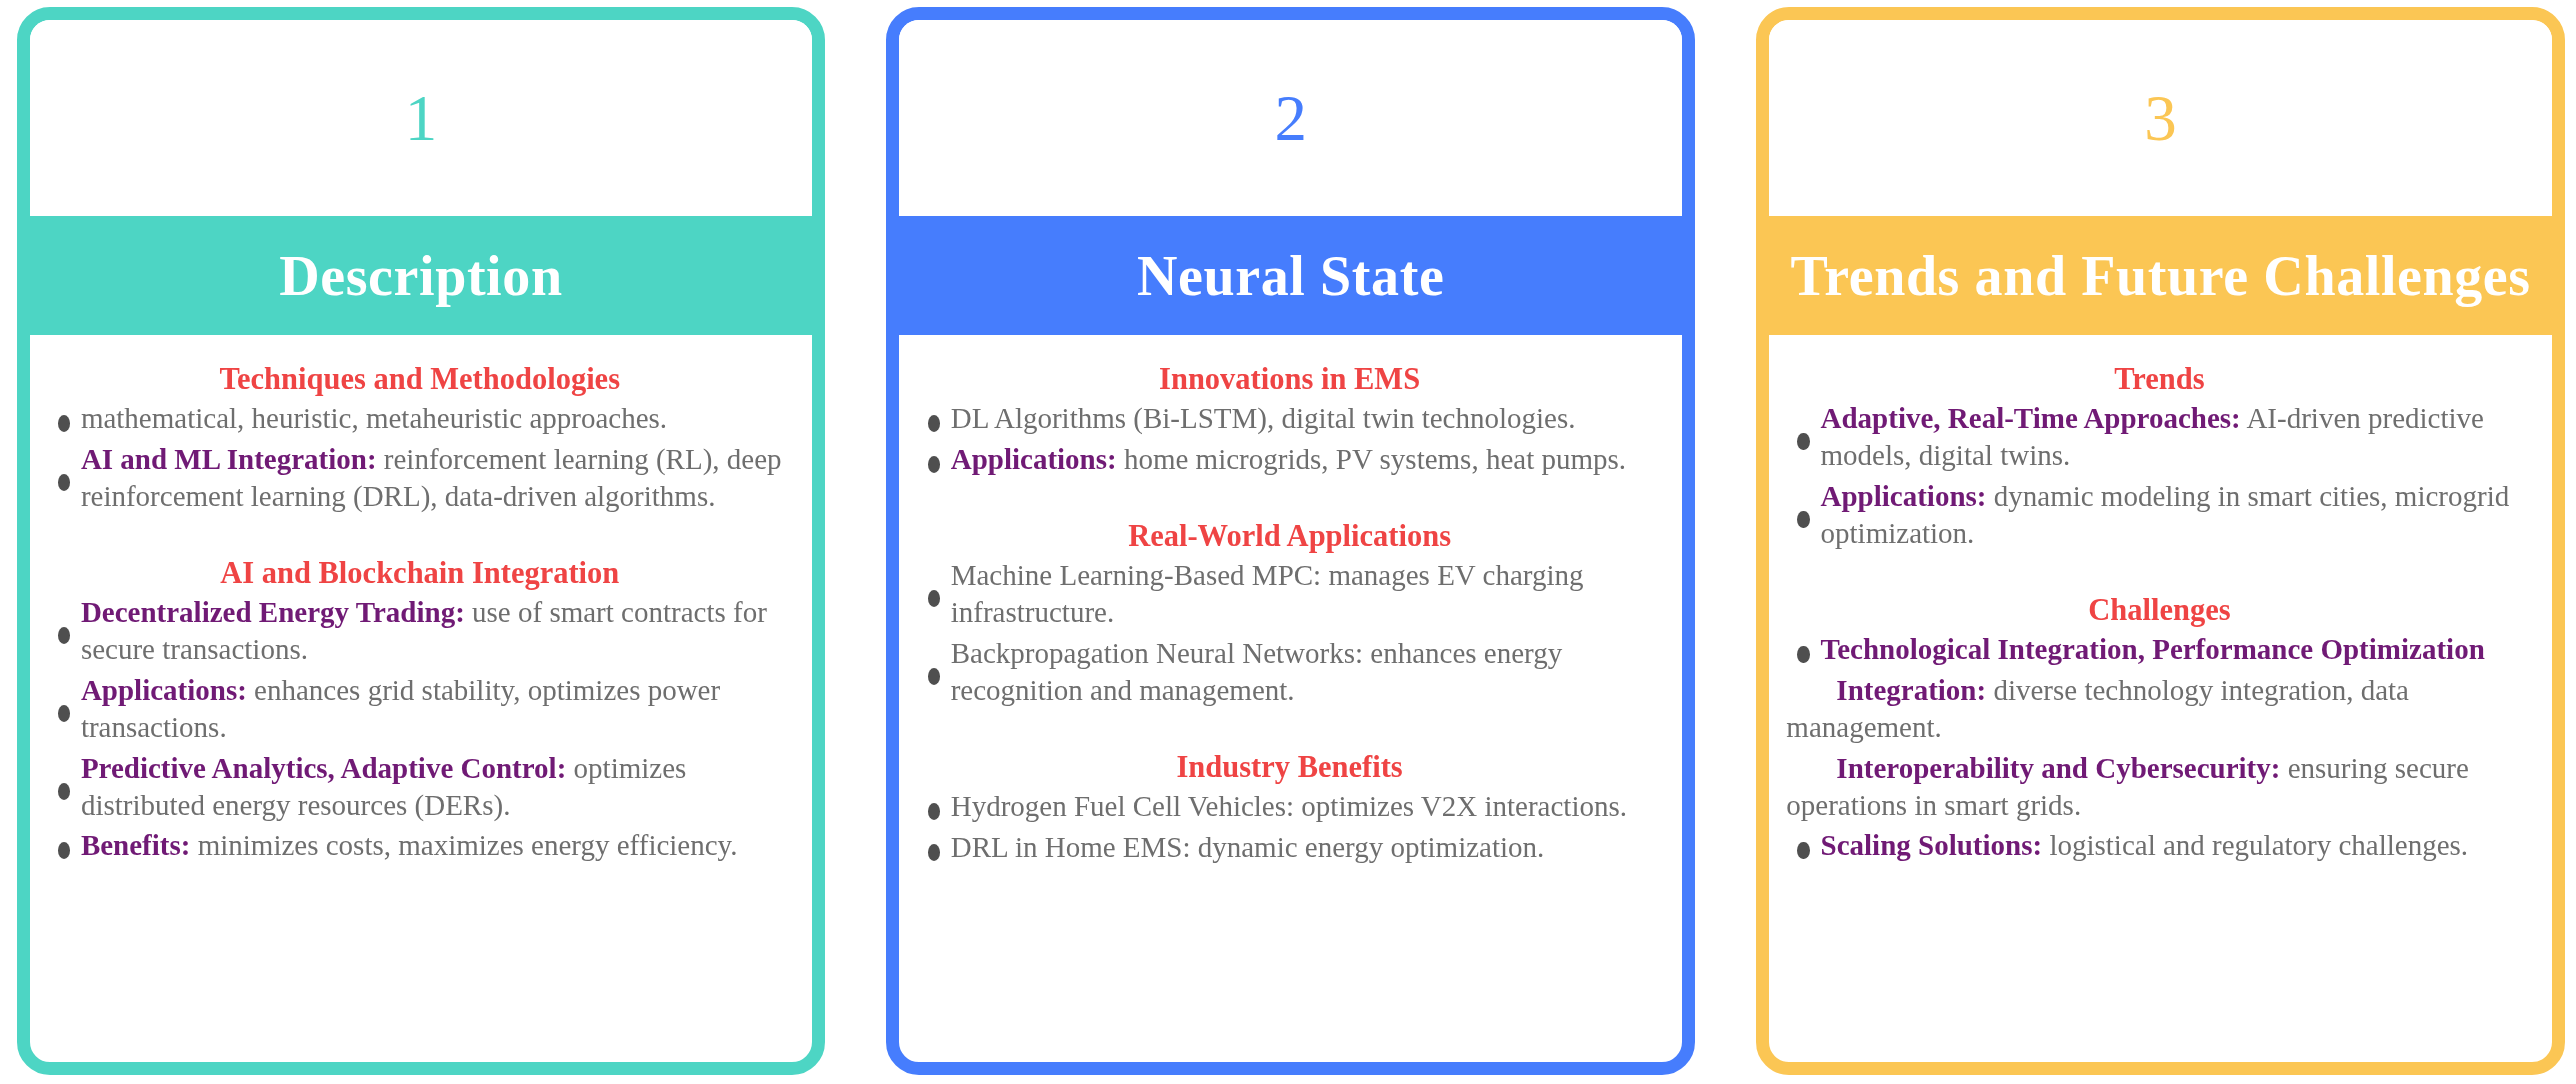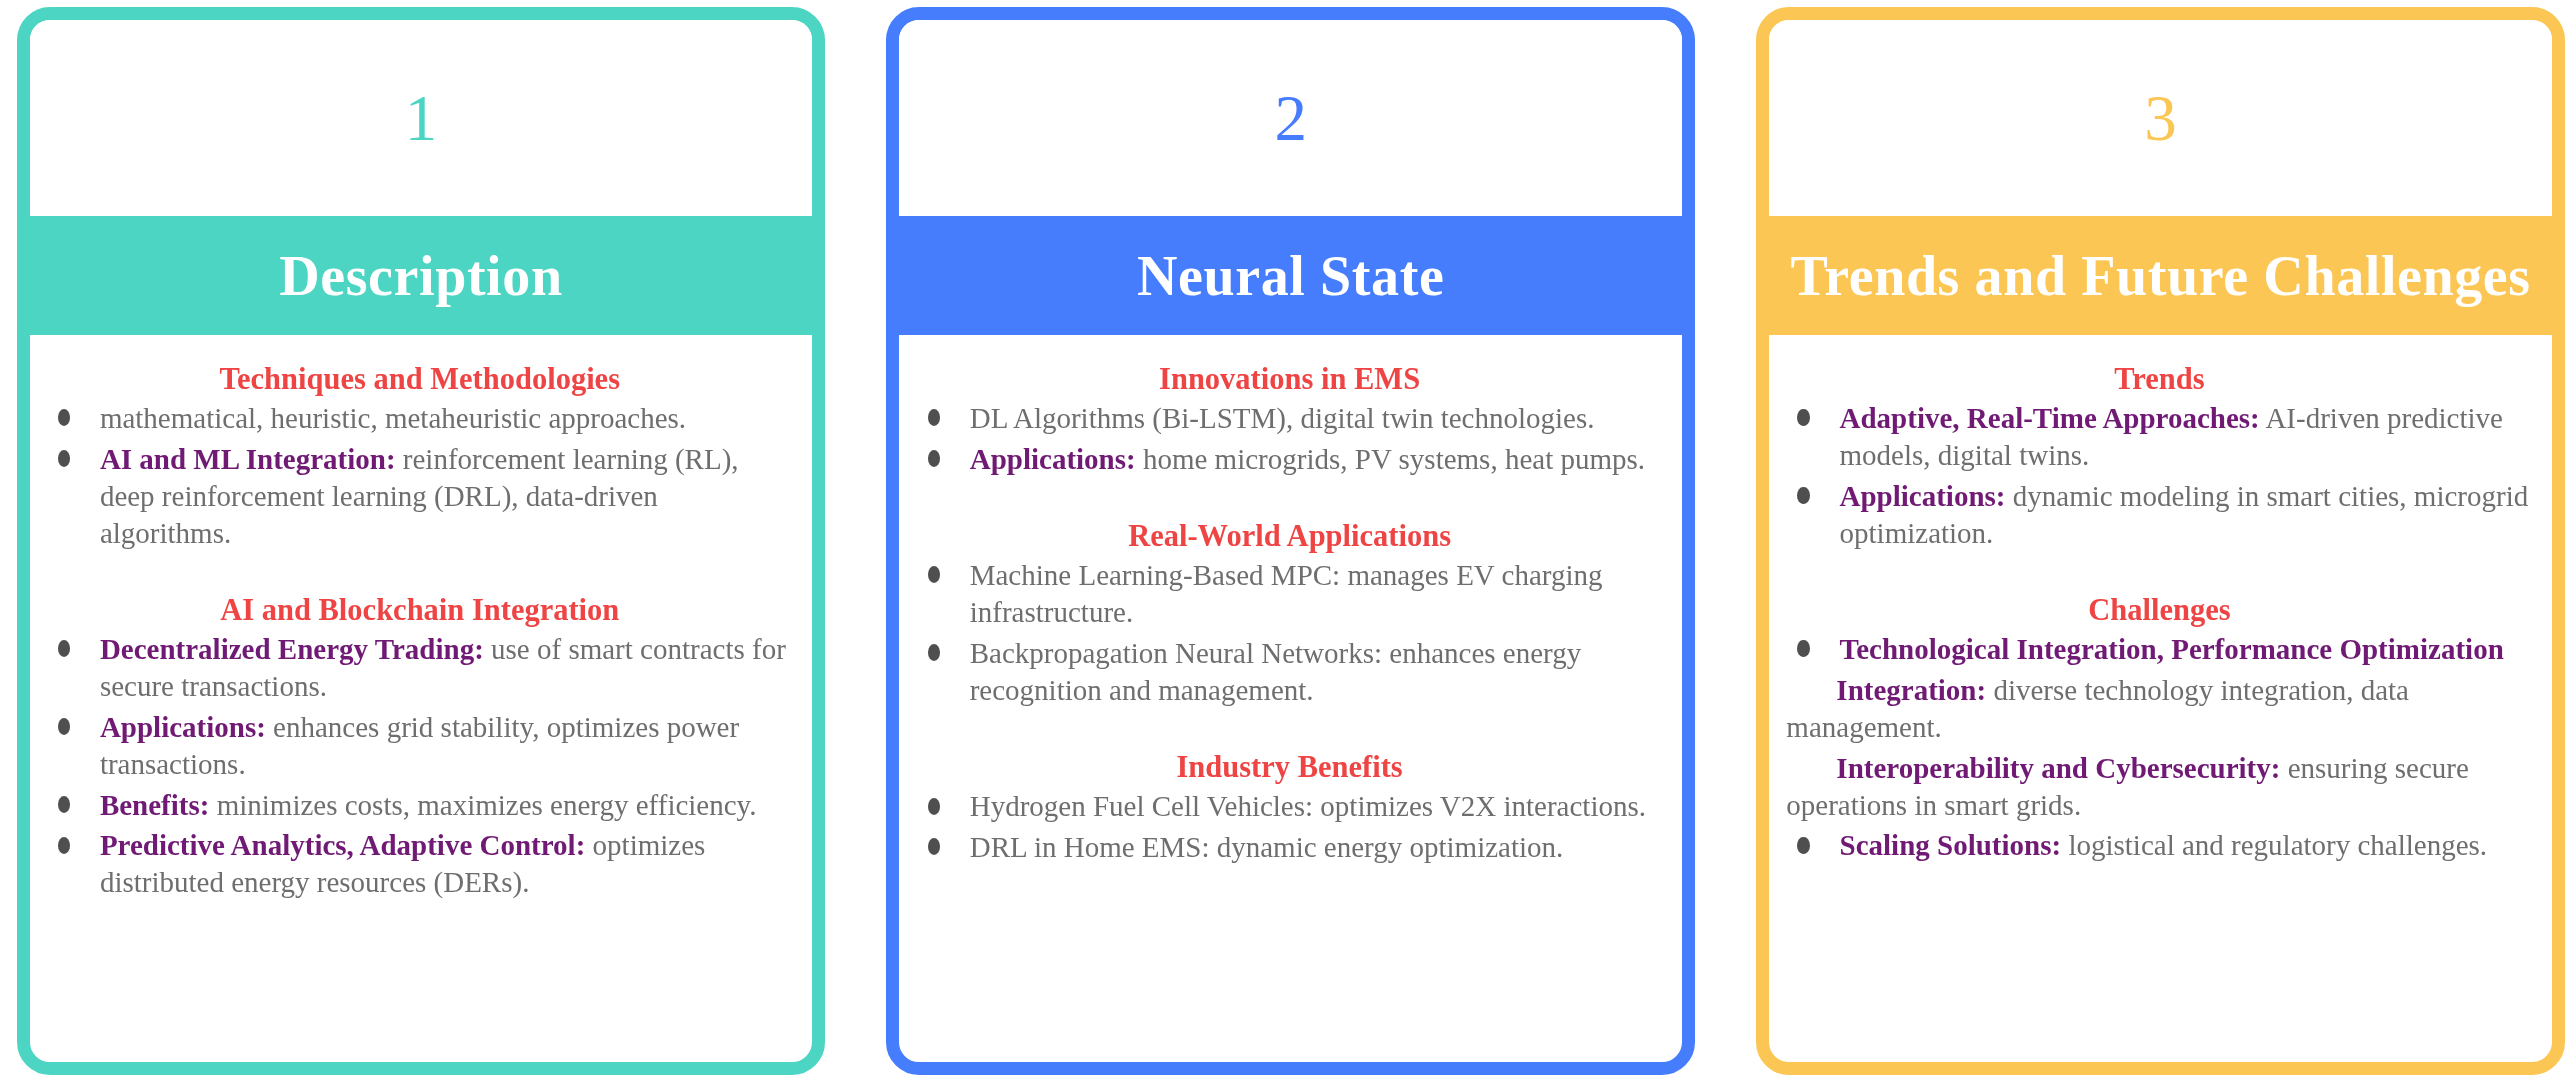--- a/index.html
+++ b/index.html
@@ -70,23 +70,22 @@
     text-align: center;
     font-weight: 700;
     color: #ef4444;
     font-size: 30.5px;
     margin: 40px 0 2.4px 0;
   }
   .sec-heading:first-child { margin-top: 0; }
   .item { margin: 0 0 3.7px 0; }
   .item.bulleted {
     display: flex;
-    align-items: flex-start;
+    align-items: center;
     padding-left: 12.2px;
-    gap: 19px;
   }
   .dot {
     flex: 0 0 auto;
     width: 12.2px;
     height: 17px;
     border-radius: 50%;
     background: #4f4f4f;
     margin: 9.1px 11px 0 0;
   }
   .txt { flex: 1 1 auto; }
@@ -122,25 +121,25 @@
         <div class="item bulleted">
           <span class="dot"></span>
           <span class="txt"><b>Decentralized Energy Trading:</b> use of smart contracts for secure transactions.</span>
         </div>
         <div class="item bulleted">
           <span class="dot"></span>
           <span class="txt"><b>Applications:</b> enhances grid stability, optimizes power transactions.</span>
         </div>
         <div class="item bulleted">
           <span class="dot"></span>
+          <span class="txt"><b>Predictive Analytics, Adaptive Control:</b> optimizes distributed energy resources (DERs).</span>
+        </div>
+        <div class="item bulleted">
+          <span class="dot"></span>
           <span class="txt"><b>Benefits:</b> minimizes costs, maximizes energy efficiency.</span>
-        </div>
-        <div class="item bulleted">
-          <span class="dot"></span>
-          <span class="txt"><b>Predictive Analytics, Adaptive Control:</b> optimizes distributed energy resources (DERs).</span>
         </div>
       </div>
   </div>
 
   <div class="card" style="--accent: #467DFD;">
     <div class="num-zone">
       <span class="num">2</span>
     </div>
     <div class="title-band">
       <span class="title">Neural State</span>

